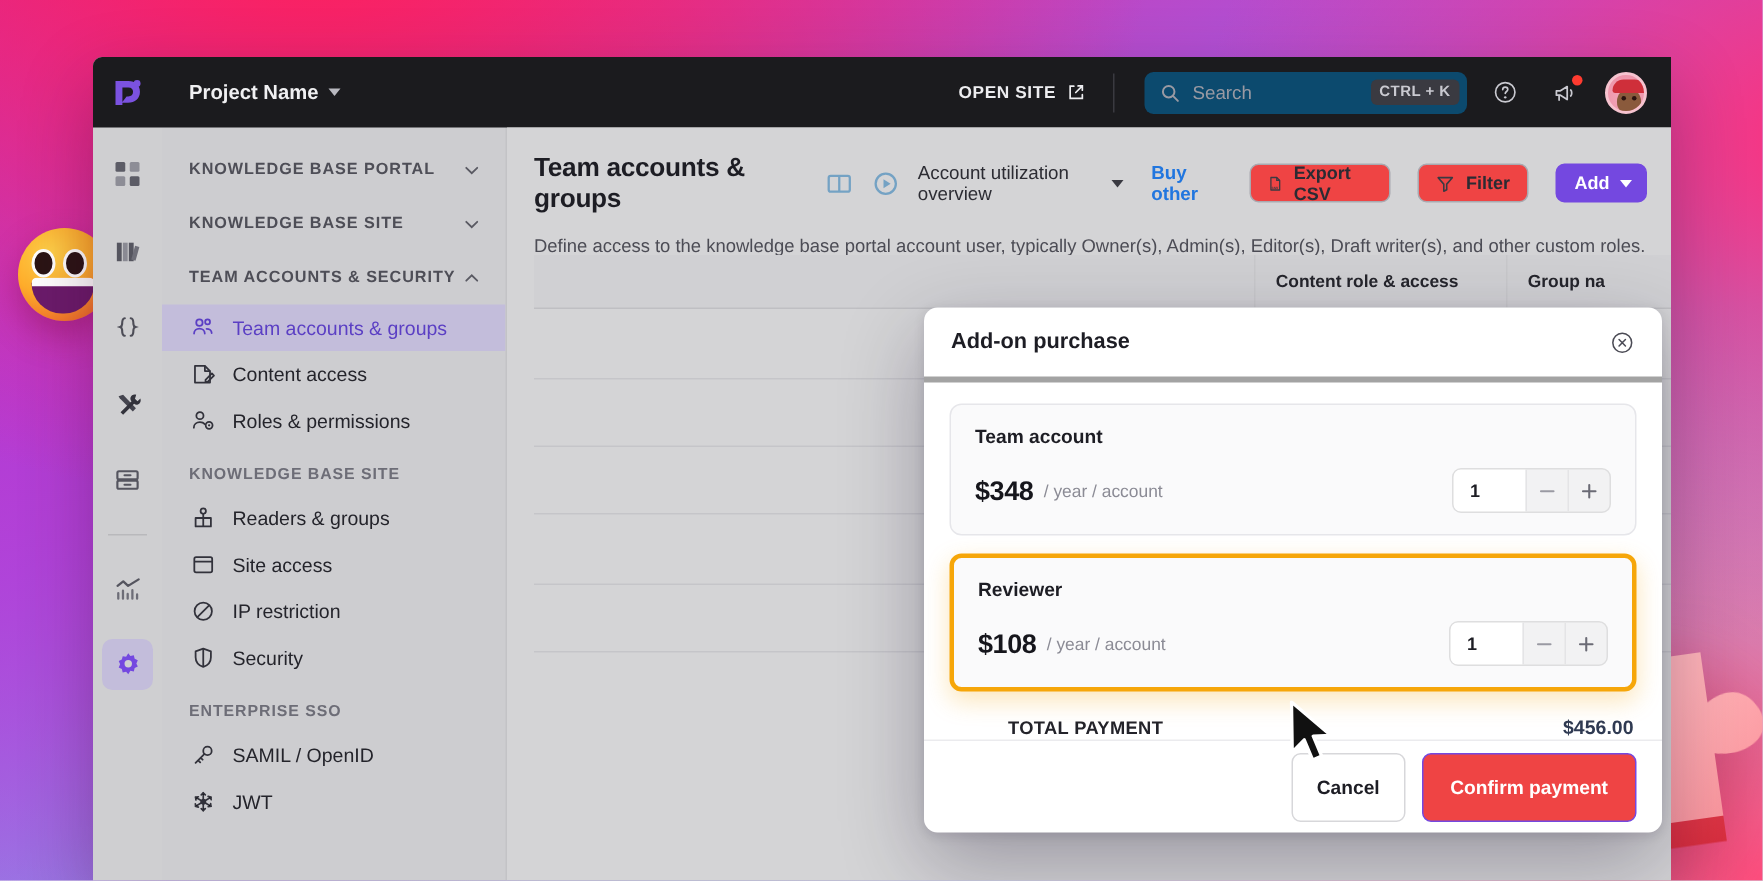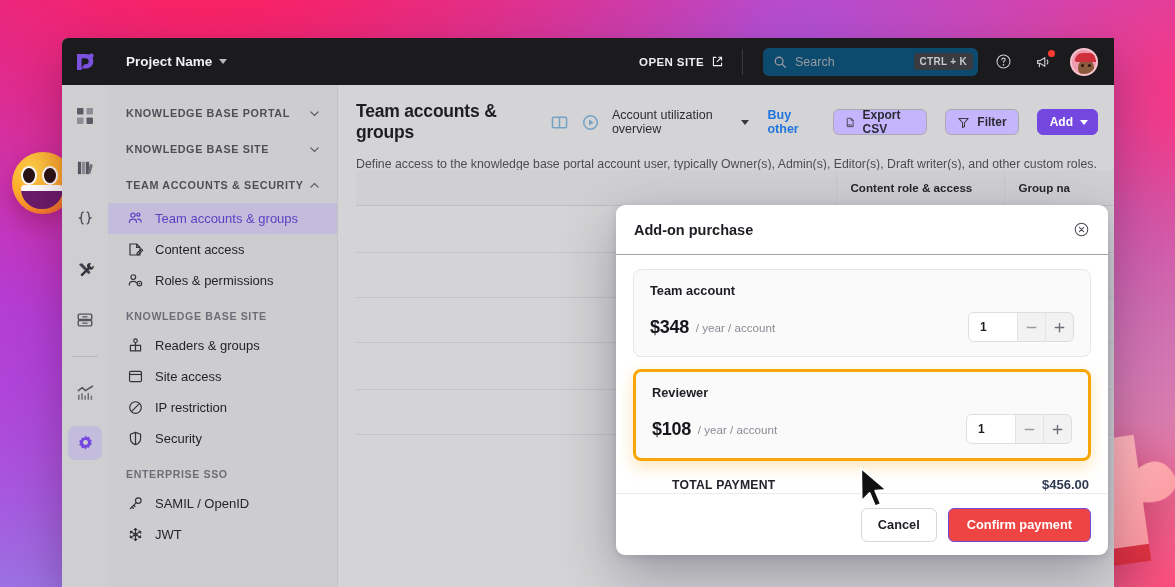--- a/index.html
+++ b/index.html
@@ -162,21 +162,21 @@
   .title-ico { cursor: pointer; display: flex; align-items: center; }
   .head-actions { margin-left: auto; display: flex; align-items: center; gap: 18px; }
   .sel-link {
     display: flex; align-items: center; gap: 7px; font-size: 12.5px; color: #2c2c33;
     cursor: pointer;
   }
   .buy-more { font-size: 12.5px; color: #2176df; font-weight: 600; cursor: pointer; }
   .btn {
     display: flex; align-items: center; gap: 7px; height: 26px; padding: 0 11px;
     border-radius: 6px; font-size: 12px; font-weight: 600; cursor: pointer;
-    border: 1px solid #a9a9b0; color: #2b2b33; background: #c4b5fd;
+    border: 1px solid #a9a9b0; color: #2b2b33; background: #ef4444;
   }
   .btn.primary {
     background: #7448e0; border-color: #7448e0; color: #fff; font-weight: 700;
     padding: 0 9px 0 12px;
   }
   .subtitle {
     font-size: 12.3px; color: #4c4c55; margin-top: 13px; line-height: 1.35;
   }
 
   
@@ -200,21 +200,21 @@
   
   .modal-scrim { position: absolute; inset: 0; }
   .modal {
     position: absolute; left: 278px; top: 120px; width: 492px; height: 350px;
     background: #fff; border-radius: 9px; overflow: hidden;
     box-shadow: 0 20px 55px rgba(20,10,40,.30), 0 2px 8px rgba(20,10,40,.12);
     display: flex; flex-direction: column;
   }
   .modal-head {
     height: 50px; flex: 0 0 50px; display: flex; align-items: center;
-    padding: 0 18px; border-bottom: 1px solid #a3a3a3;
+    padding: 0 18px; border-bottom: 4px solid #a3a3a3;
   }
   .modal-title { font-size: 14.5px; font-weight: 600; color: #1d1d24; }
   .modal-close { margin-left: auto; cursor: pointer; display: flex; }
   .modal-body { padding: 14px 17px 0; flex: 1; }
 
   .addon-card {
     background: #fafafb; border: 1px solid #e6e6ea; border-radius: 8px;
     padding: 13px 16px 14px; position: relative;
   }
   .addon-card.selected {
@@ -245,21 +245,21 @@
   .total-label {
     font-size: 12.2px; font-weight: 700; letter-spacing: .25px; color: #23232a;
   }
   .total-val { margin-left: auto; font-size: 13px; font-weight: 600; color: #2f3a52; }
   .modal-foot {
     height: 62px; flex: 0 0 62px; border-top: 1px solid #ebebee;
     display: flex; align-items: center; justify-content: flex-end; gap: 11px;
     padding: 0 17px;
   }
   .mbtn {
-    height: 34px; padding: 0 16px; border-radius: 6px; font-size: 12.8px;
+    height: 46px; padding: 0 16px; border-radius: 6px; font-size: 12.8px;
     font-weight: 600; cursor: pointer; display: flex; align-items: center;
     border: 1px solid #d7d7da; background: #fff; color: #1d1d24;
   }
   .mbtn.confirm {
     background: #ef4444; border-color: #7448e0; color: #fff; font-weight: 700;
     padding: 0 18px;
   }
 
   
   .cursor { position: absolute; left: 521px; top: 382px; pointer-events: none; }

